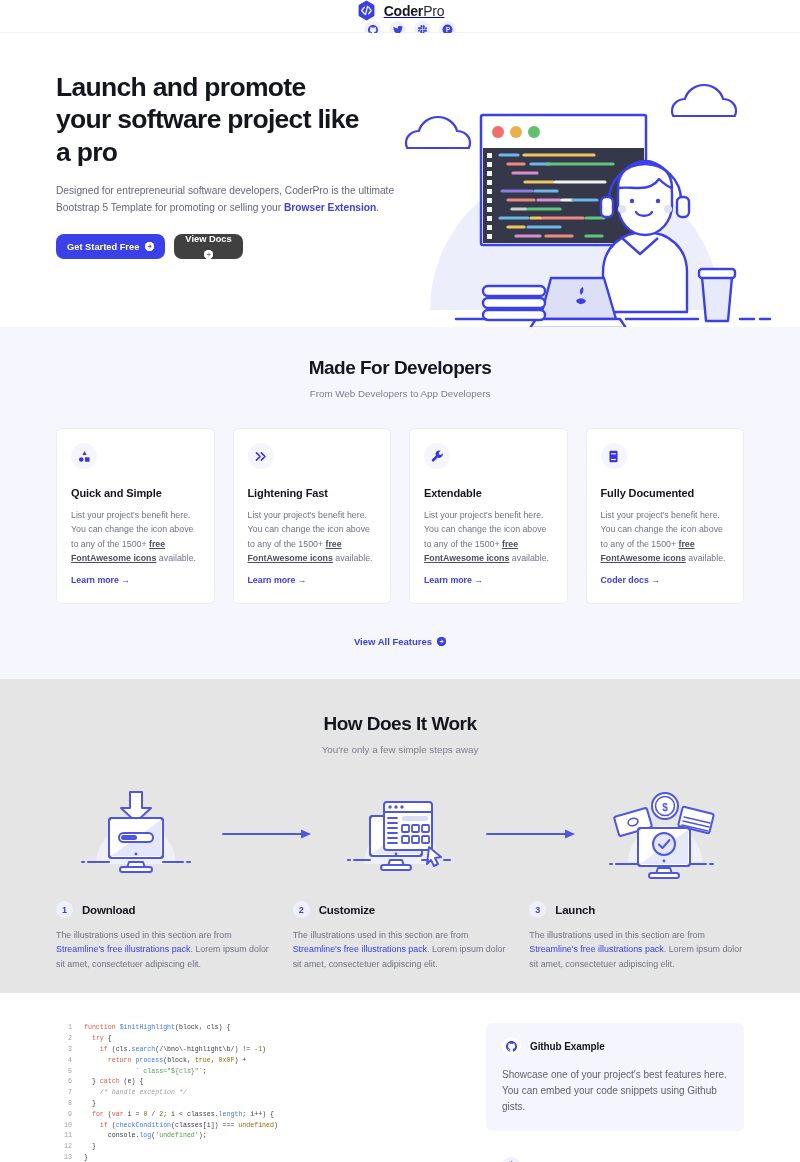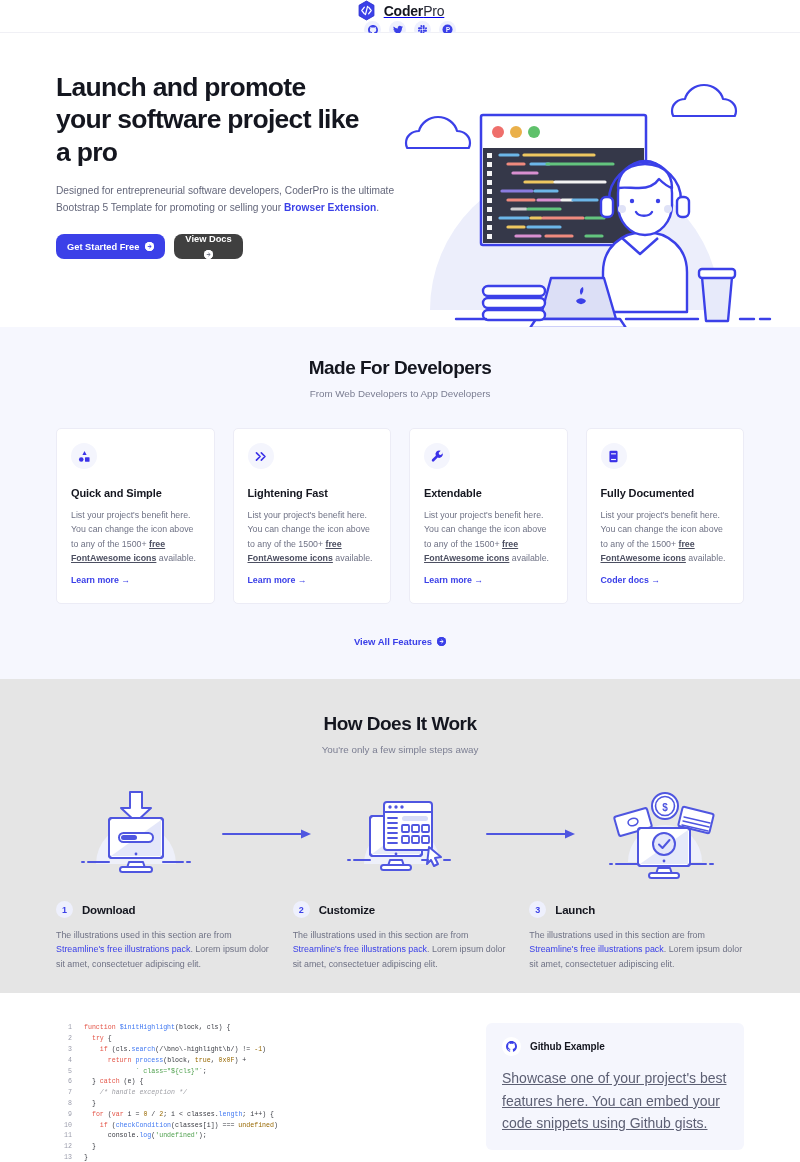--- a/index.html
+++ b/index.html
@@ -132,21 +132,21 @@
   .panel-col { flex: 1; }
   .panel {
     background: #f5f6fd; border-radius: 6px; padding: 14px 16px 16px;
   }
   .panel-head { display: flex; align-items: center; gap: 9px; }
   .panel-icon {
     width: 19px; height: 19px; border-radius: 50%; background: #fff;
     display: flex; align-items: center; justify-content: center; color: #3b40e8; flex: none;
   }
   .panel-title { font-size: 10px; font-weight: 700; color: #14161f; letter-spacing: -0.1px; }
-  .panel-body { margin-top: 11px; font-size: 14px; line-height: 1.6; color: #5c5f73; text-decoration: underline; }
+  .panel-body { margin-top: 11px; font-size: 10px; line-height: 1.6; color: #5c5f73; }
   .panel-row { display: flex; align-items: center; gap: 9px; padding: 0 16px; margin-top: 26px; }
   .panel-row .panel-icon { background: #eef0fd; }
 
   svg { overflow: visible; }
 </style>
 </head>
 <body>
 
 <div class="page">
 

